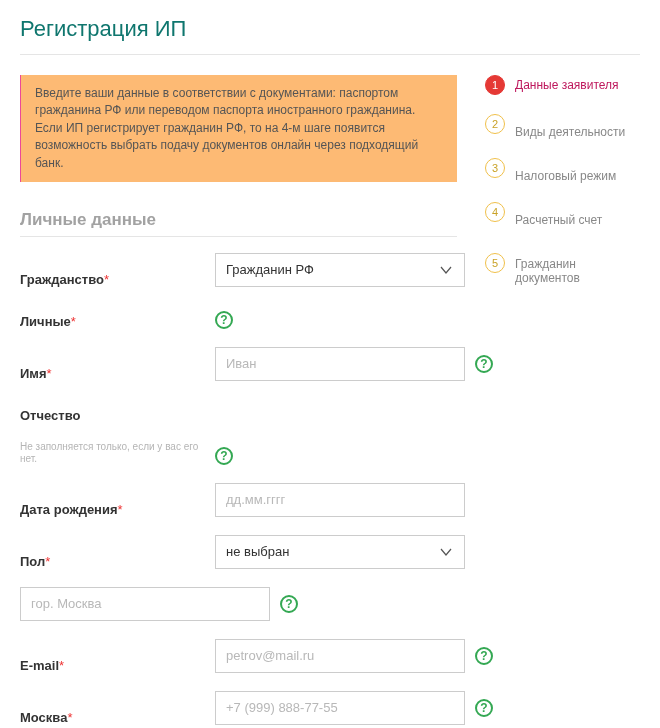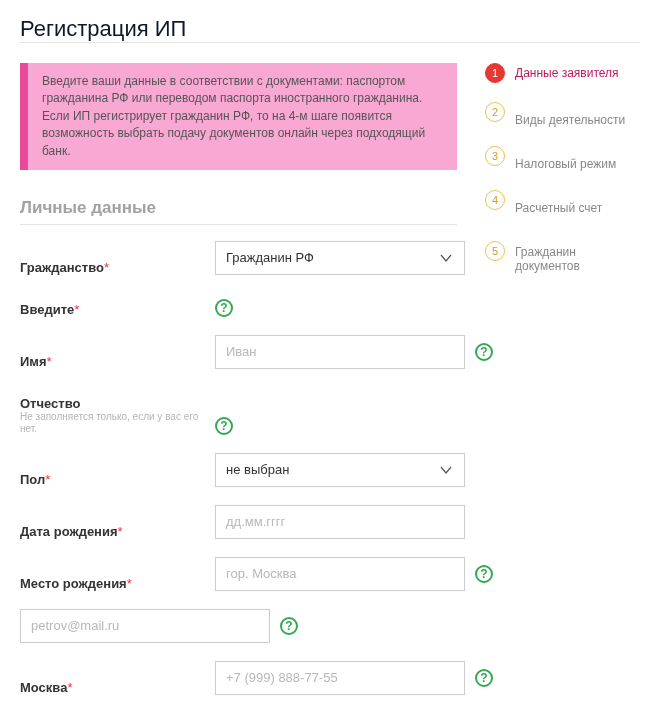--- a/index.html
+++ b/index.html
@@ -7,47 +7,48 @@
     font-family: Arial, Helvetica, sans-serif;
     font-size: 13px;
     color: #333;
     background: #fff;
     width: 660px;
   }
   .page { padding: 16px 20px 20px 20px; }
   h1 {
     font-size: 22px;
     font-weight: normal;
-    color: #0f172a;
+    color: #0f766e;
+    margin-bottom: 12px;
   }
   .hr { border-top: 1px solid #e5e5e5; margin-bottom: 20px; }
   .layout { display: flex; gap: 28px; }
   .main { flex: 1; min-width: 0; }
   .steps { width: 155px; flex-shrink: 0; }
   .infobox {
-    border-left: 8px solid #ec4899;
-    background: #f9a8d4;
+    border-left: 1px solid #ec4899;
+    background: #fdba74;
     padding: 10px 14px;
     font-size: 12px;
     line-height: 1.45;
     color: #555;
     margin-bottom: 28px;
   }
   h2.section {
     font-size: 17px;
     font-weight: bold;
     color: #a2a2a2;
     margin-bottom: 6px;
   }
   .section-hr { border-top: 1px solid #e5e5e5; margin-bottom: 16px; }
   .row { display: flex; align-items: flex-end; margin-bottom: 18px; }
   .label-col { width: 195px; flex-shrink: 0; padding-top: 9px; }
   .label-col label { font-size: 13px; font-weight: bold; color: #333; }
   .req { color: #e33; font-weight: normal; }
-  .hint-under { font-size: 10px; color: #b5b5b5; line-height: 1.2; margin-top: 0; font-weight: normal; }
+  .hint-under { font-size: 10px; color: #b5b5b5; line-height: 1.2; margin-top: 18px; font-weight: normal; }
   .field-col { flex: 1; display: flex; align-items: center; gap: 10px; }
   .field-col input[type=text],
   .field-col .select {
     width: 250px;
     height: 34px;
     border: 1px solid #ccc;
     font-size: 13px;
     padding: 0 10px;
     background: #fff;
     color: #333;
@@ -124,21 +125,21 @@
                 <svg width="14" height="14" viewBox="0 0 14 14">
                   <path d="M2 4 L7 10 L12 4" fill="none" stroke="#555" stroke-width="1.2"></path>
                 </svg>
               </span>
           </div>
         </div>
       </div>
 
       <div class="row">
         <div class="label-col">
-          <label><span>Введите</span><span class="req">*</span></label>
+          <label><span>Личные</span><span class="req">*</span></label>
         </div>
         <div class="field-col">
           <span class="help">?</span>
         </div>
       </div>
 
       <div class="row">
         <div class="label-col">
           <label><span>Имя</span><span class="req">*</span></label>
         </div>
@@ -148,59 +149,59 @@
         </div>
       </div>
 
       <div class="row">
         <div class="label-col">
           <label><span>Отчество</span></label>
           <div class="hint-under">Не заполняется только, если у вас его нет.</div>
         </div>
         <div class="field-col">
           <span class="help">?</span>
+        </div>
+      </div>
+
+      <div class="row">
+        <div class="label-col">
+          <label><span>Дата рождения</span><span class="req">*</span></label>
+        </div>
+        <div class="field-col">
+          <input type="text" placeholder="дд.мм.гггг" style="">
         </div>
       </div>
 
       <div class="row">
         <div class="label-col">
           <label><span>Пол</span><span class="req">*</span></label>
         </div>
         <div class="field-col">
           <div class="select">
             <span>не выбран</span>
             <span class="chev">
                 <svg width="14" height="14" viewBox="0 0 14 14">
                   <path d="M2 4 L7 10 L12 4" fill="none" stroke="#555" stroke-width="1.2"></path>
                 </svg>
               </span>
           </div>
         </div>
       </div>
 
       <div class="row">
-        <div class="label-col">
-          <label><span>Дата рождения</span><span class="req">*</span></label>
-        </div>
-        <div class="field-col">
-          <input type="text" placeholder="дд.мм.гггг" style="">
-        </div>
-      </div>
-
-      <div class="row">
-        <div class="label-col">
-          <label><span>Место рождения</span><span class="req">*</span></label>
-        </div>
         <div class="field-col">
           <input type="text" placeholder="гор. Москва" style="">
           <span class="help">?</span>
         </div>
       </div>
 
       <div class="row">
+        <div class="label-col">
+          <label><span>E-mail</span><span class="req">*</span></label>
+        </div>
         <div class="field-col">
           <input type="text" placeholder="petrov@mail.ru" style="">
           <span class="help">?</span>
         </div>
       </div>
 
       <div class="row">
         <div class="label-col">
           <label><span>Москва</span><span class="req">*</span></label>
         </div>

